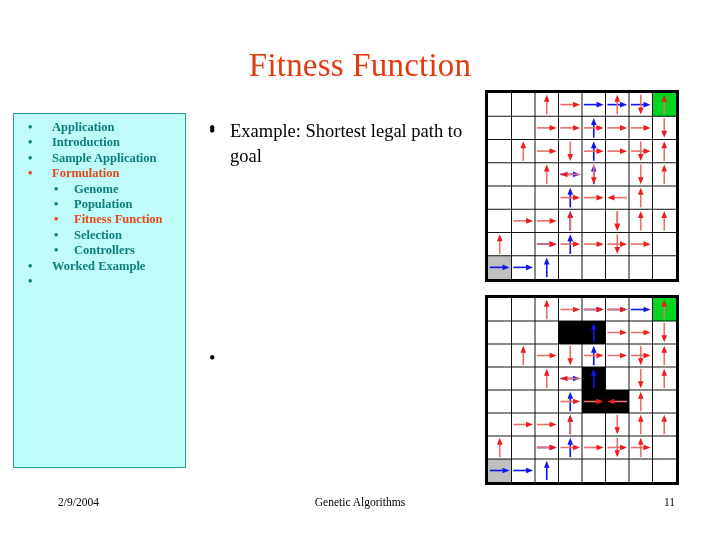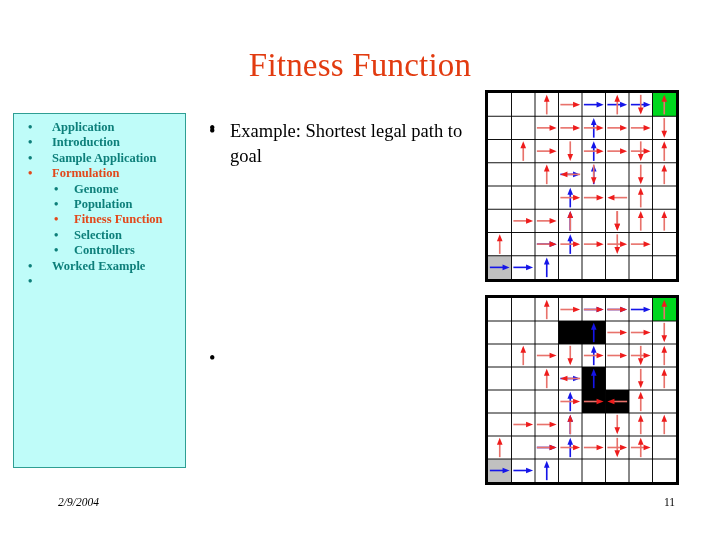--- a/index.html
+++ b/index.html
@@ -131,21 +131,21 @@
   #footer {
     position: absolute;
     left: 0;
     top: 496px;
     width: 720px;
     height: 18px;
     font-family: "Liberation Serif", "DejaVu Serif", serif;
     font-size: 11.5px;
     color: #000000;
   }
-  #footer-date { position: absolute; left: 58px; top: 0; font-style: italic; }
+  #footer-date { position: absolute; left: 58px; top: 0; }
   #footer-center {
     position: absolute;
     left: 0; top: 0; width: 720px;
     text-align: center;
   }
   #footer-page { position: absolute; right: 45px; top: 0; }
 </style>
 </head>
 <body>
 
@@ -432,14 +432,15 @@
       <polygon points="650,608 662,638 638,638" fill="#EE1C1C"></polygon>
       <line x1="750" y1="592" x2="750" y2="529" stroke="#E8726B" stroke-width="7"></line>
       <polygon points="750,508 762,538 738,538" fill="#EE1C1C"></polygon>
       <line x1="650" y1="592" x2="650" y2="529" stroke="#E8726B" stroke-width="7"></line>
       <polygon points="650,508 662,538 638,538" fill="#EE1C1C"></polygon>
     </svg>
   </div>
 
 <div id="footer">
   <span id="footer-date">2/9/2004</span>
+  <span id="footer-center">Genetic Algorithms</span>
   <span id="footer-page">11</span>
 </div>
 
 </body></html>

